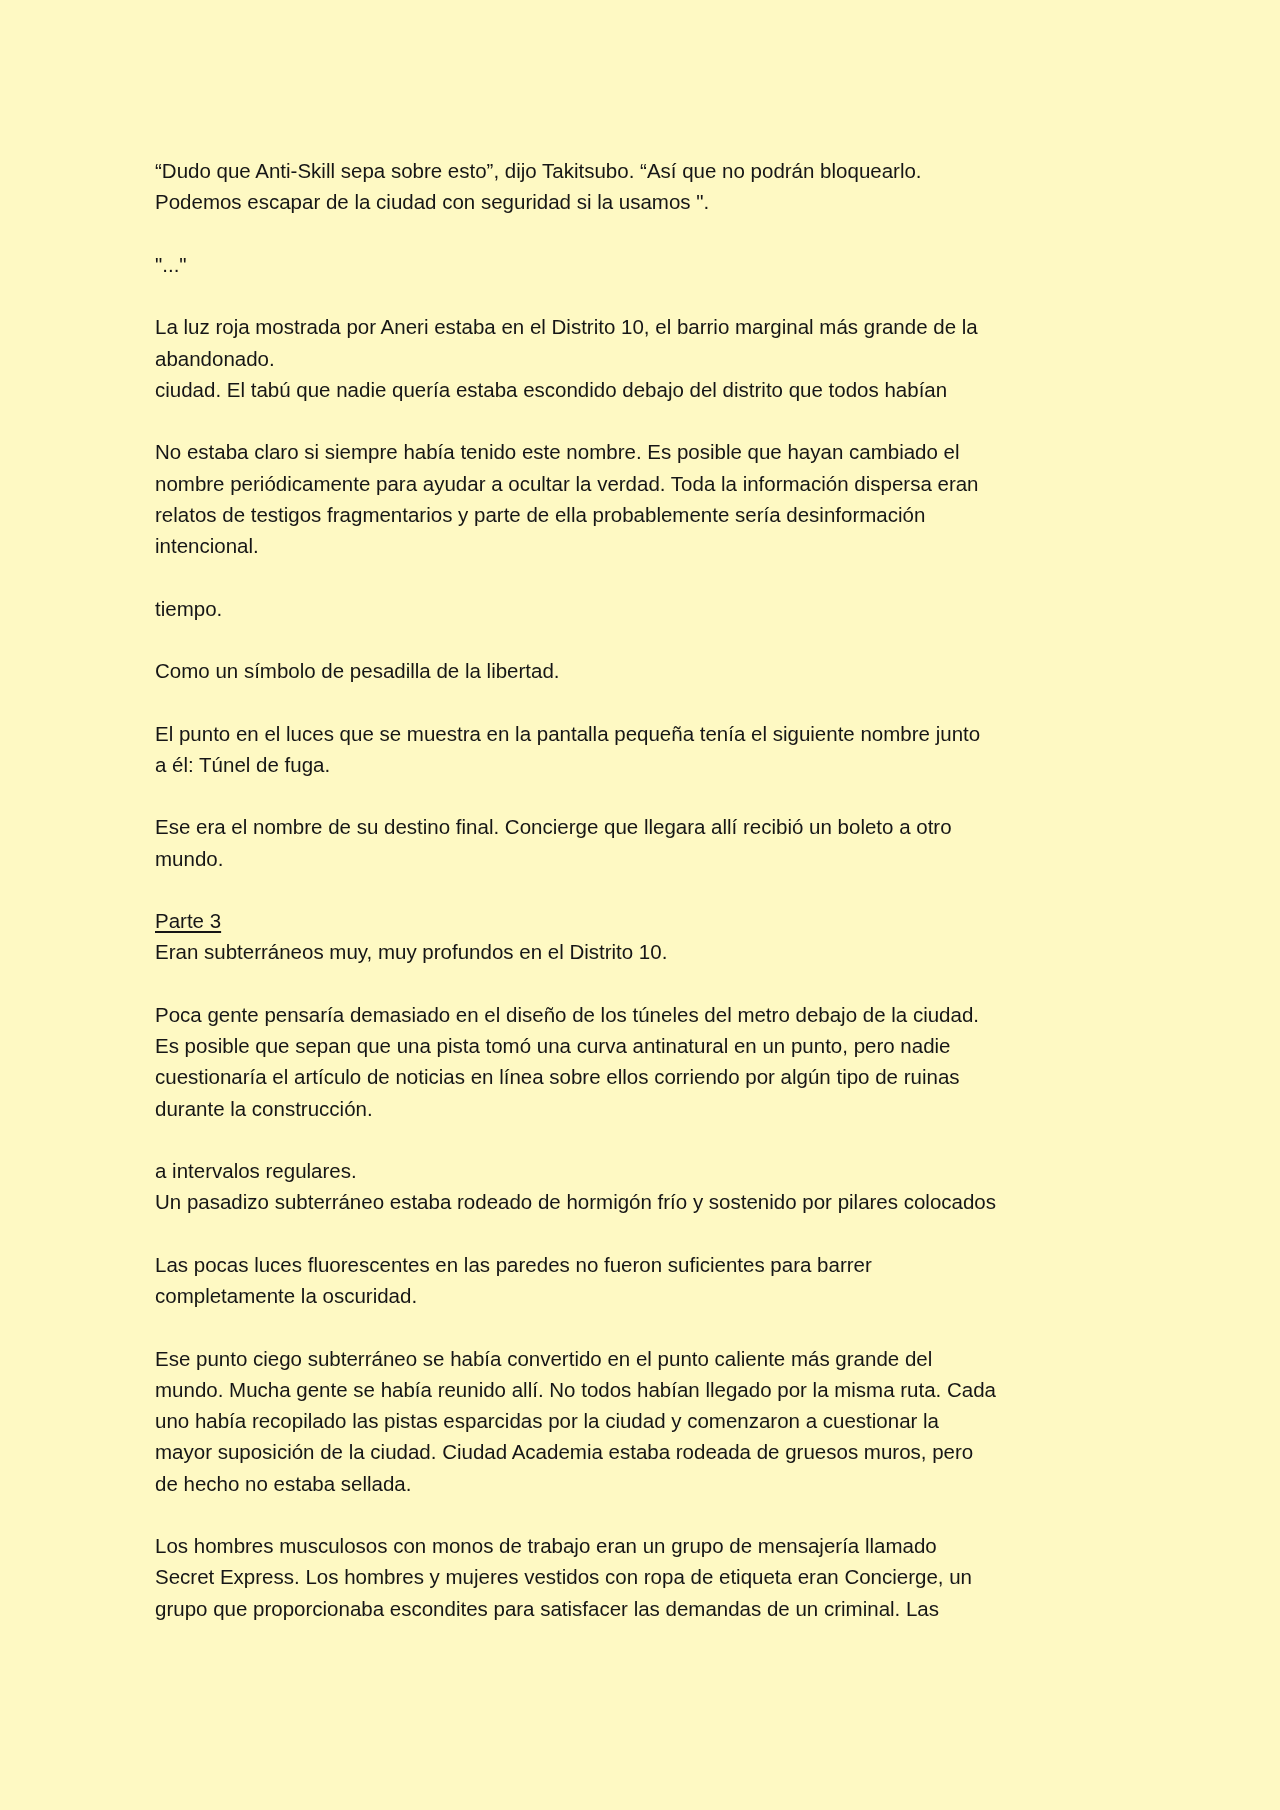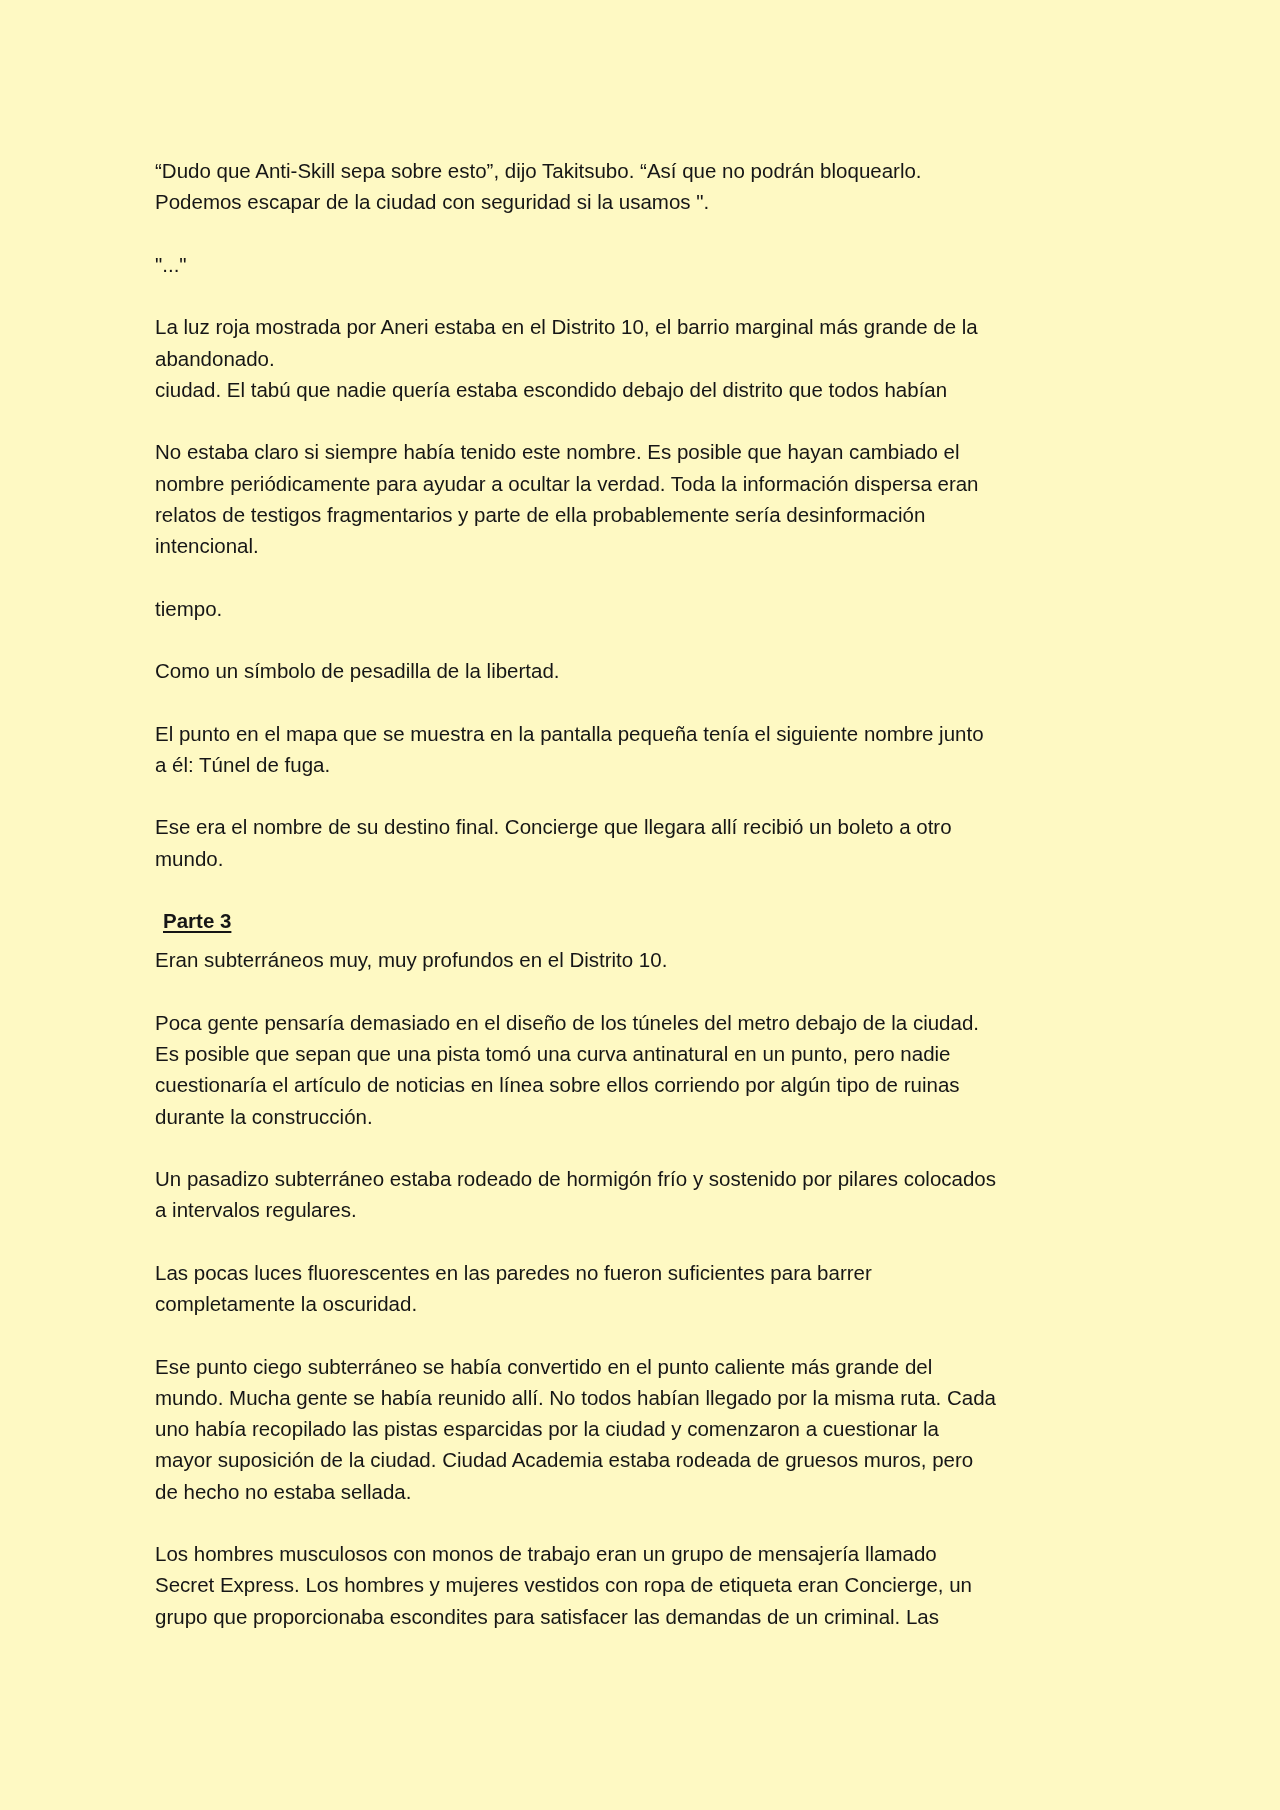--- a/index.html
+++ b/index.html
@@ -35,25 +35,25 @@
     margin: 0 0 31.25px 0;
   }
   .para.tight {
     margin-bottom: 16px;
   }
   .line {
     display: block;
     white-space: pre;
   }
   .heading {
-    font-weight: bold;
+    font-weight: normal;
     text-decoration: underline;
     text-underline-offset: 3px;
     text-decoration-thickness: 2px;
-    margin: 8px;
+    margin: 0;
   }
 </style>
 </head>
 <body>
 
 <div class="page">
   <div class="content">
 
     <p class="para">
       <span class="line">“Dudo que Anti-Skill sepa sobre esto”, dijo Takitsubo. “Así que no podrán bloquearlo.</span>
@@ -79,21 +79,21 @@
 
     <p class="para">
       <span class="line">tiempo.</span>
     </p>
 
     <p class="para">
       <span class="line">Como un símbolo de pesadilla de la libertad.</span>
     </p>
 
     <p class="para">
-      <span class="line">El punto en el mapa que se muestra en la pantalla pequeña tenía el siguiente nombre junto</span>
+      <span class="line">El punto en el luces que se muestra en la pantalla pequeña tenía el siguiente nombre junto</span>
       <span class="line">a él: Túnel de fuga.</span>
     </p>
 
     <p class="para">
       <span class="line">Ese era el nombre de su destino final. Concierge que llegara allí recibió un boleto a otro</span>
       <span class="line">mundo.</span>
     </p>
 
     <p class="heading line">Parte 3</p>
 
@@ -102,22 +102,22 @@
     </p>
 
     <p class="para">
       <span class="line">Poca gente pensaría demasiado en el diseño de los túneles del metro debajo de la ciudad.</span>
       <span class="line">Es posible que sepan que una pista tomó una curva antinatural en un punto, pero nadie</span>
       <span class="line">cuestionaría el artículo de noticias en línea sobre ellos corriendo por algún tipo de ruinas</span>
       <span class="line">durante la construcción.</span>
     </p>
 
     <p class="para">
+      <span class="line">a intervalos regulares.</span>
       <span class="line">Un pasadizo subterráneo estaba rodeado de hormigón frío y sostenido por pilares colocados</span>
-      <span class="line">a intervalos regulares.</span>
     </p>
 
     <p class="para">
       <span class="line">Las pocas luces fluorescentes en las paredes no fueron suficientes para barrer</span>
       <span class="line">completamente la oscuridad.</span>
     </p>
 
     <p class="para">
       <span class="line">Ese punto ciego subterráneo se había convertido en el punto caliente más grande del</span>
       <span class="line">mundo. Mucha gente se había reunido allí. No todos habían llegado por la misma ruta. Cada</span>

